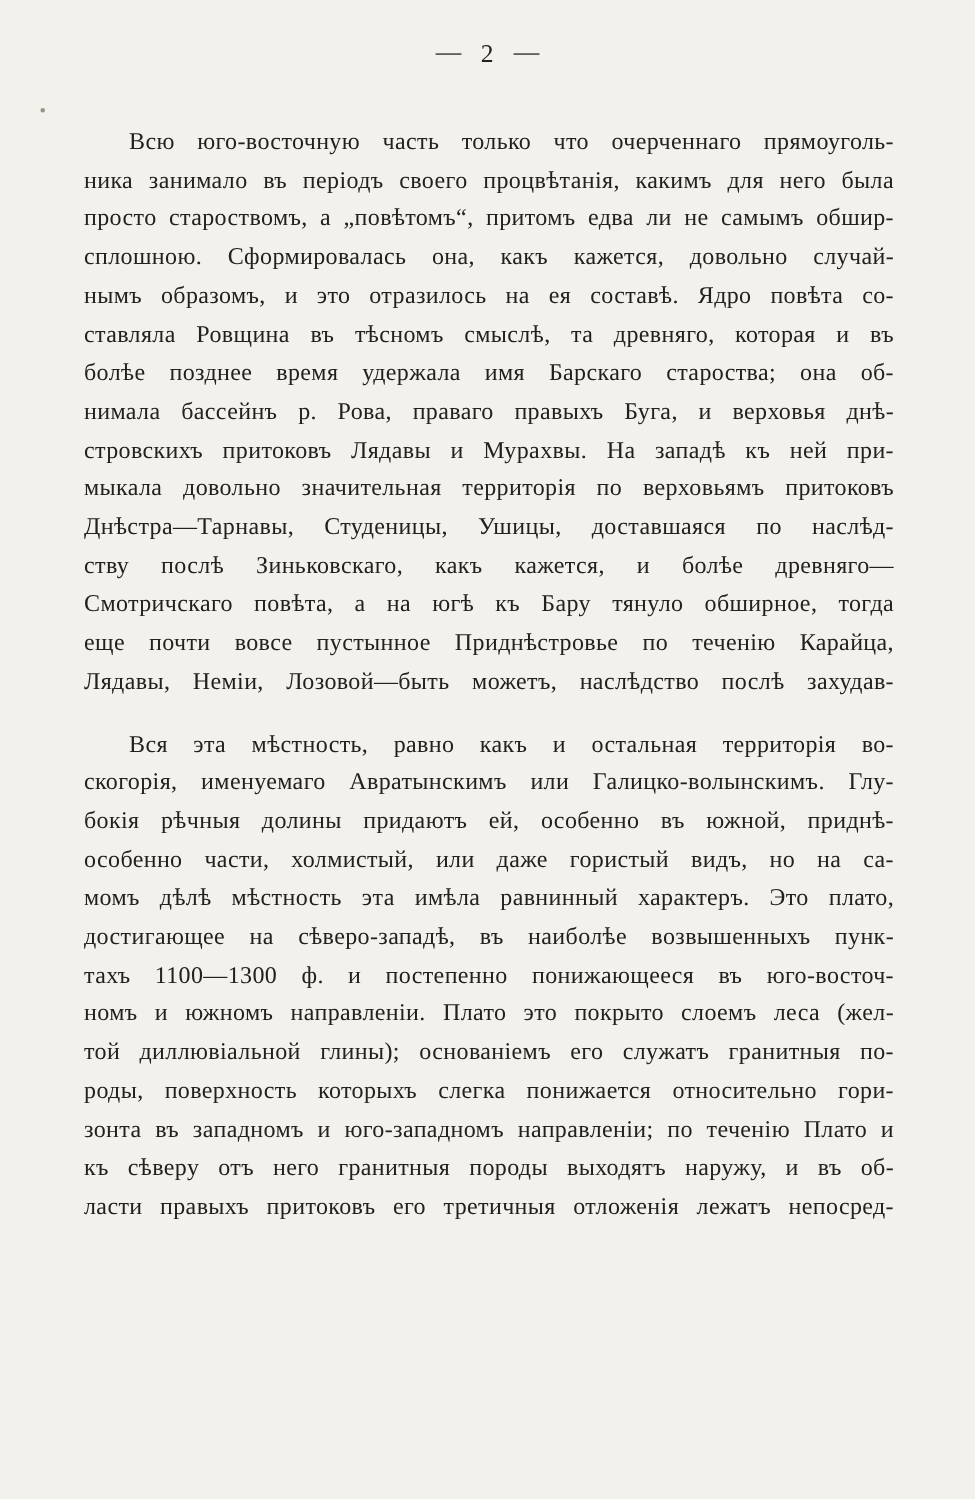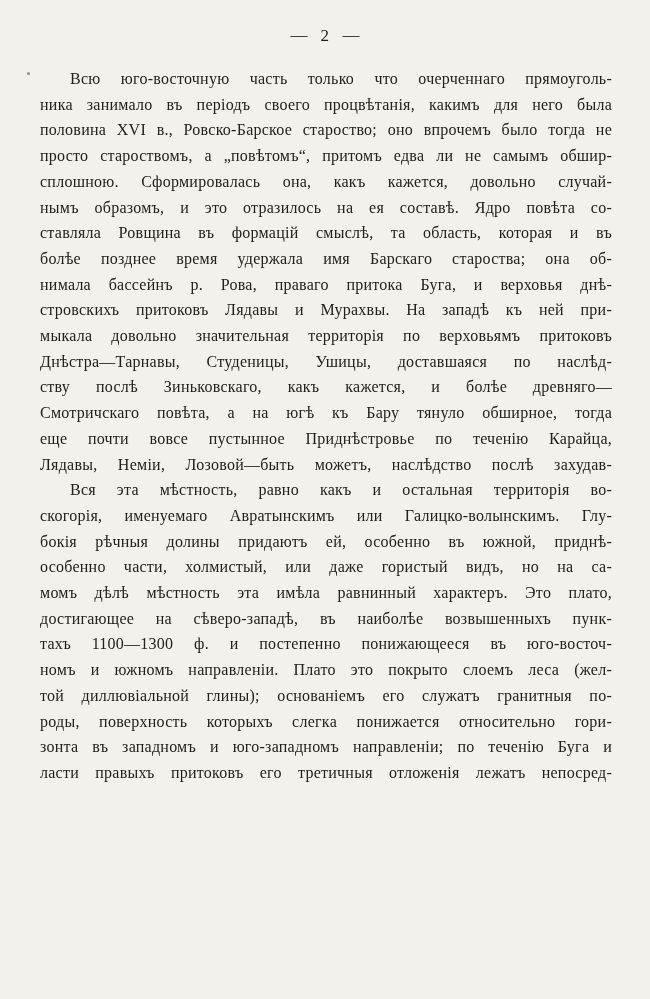--- a/index.html
+++ b/index.html
@@ -44,21 +44,21 @@
     background: #4a453e;
     opacity: 0.55;
   }
   .text-block {
     position: absolute;
     top: 66px;
     left: 40px;
     width: 572px;
   }
   .paragraph {
-    margin: 0;
+    margin: 16px;
     padding: 0;
   }
   .line {
     font-size: 16px;
     line-height: 25.7px;
     letter-spacing: 0.25px;
     text-align: justify;
     text-align-last: justify;
     -moz-text-align-last: justify;
   }
@@ -76,42 +76,42 @@
 <div class="page-header">
   <span class="dash">—</span><span class="page-num">2</span><span class="dash">—</span>
 </div>
 
 <div class="ink-speck"></div>
 
 <div class="text-block" id="text-block">
     <div class="paragraph">
       <div class="line first">Всю юго-восточную часть только что очерченнаго прямоуголь-</div>
       <div class="line">ника занимало въ періодъ своего процвѣтанія, какимъ для него была</div>
-      <div class="line">половина XVI в., Ровско-Барское староство; оно впрочемъ было тогда не</div>
       <div class="line">просто староствомъ, а „повѣтомъ“, притомъ едва ли не самымъ обшир-</div>
       <div class="line">сплошною. Сформировалась она, какъ кажется, довольно случай-</div>
       <div class="line">нымъ образомъ, и это отразилось на ея составѣ. Ядро повѣта со-</div>
-      <div class="line">ставляла Ровщина въ формацій смыслѣ, та область, которая и въ</div>
+      <div class="line">ставляла Ровщина въ тѣсномъ смыслѣ, та древняго, которая и въ</div>
       <div class="line">болѣе позднее время удержала имя Барскаго староства; она об-</div>
-      <div class="line">нимала бассейнъ р. Рова, праваго притока Буга, и верховья днѣ-</div>
+      <div class="line">нимала бассейнъ р. Рова, праваго правыхъ Буга, и верховья днѣ-</div>
       <div class="line">стровскихъ притоковъ Лядавы и Мурахвы. На западѣ къ ней при-</div>
       <div class="line">мыкала довольно значительная территорія по верховьямъ притоковъ</div>
       <div class="line">Днѣстра—Тарнавы, Студеницы, Ушицы, доставшаяся по наслѣд-</div>
       <div class="line">ству послѣ Зиньковскаго, какъ кажется, и болѣе древняго—</div>
       <div class="line">Смотричскаго повѣта, а на югѣ къ Бару тянуло обширное, тогда</div>
       <div class="line">еще почти вовсе пустынное Приднѣстровье по теченію Карайца,</div>
       <div class="line">Лядавы, Неміи, Лозовой—быть можетъ, наслѣдство послѣ захудав-</div>
     </div>
     <div class="paragraph">
       <div class="line first">Вся эта мѣстность, равно какъ и остальная территорія во-</div>
       <div class="line">скогорія, именуемаго Авратынскимъ или Галицко-волынскимъ. Глу-</div>
       <div class="line">бокія рѣчныя долины придаютъ ей, особенно въ южной, приднѣ-</div>
       <div class="line">особенно части, холмистый, или даже гористый видъ, но на са-</div>
       <div class="line">момъ дѣлѣ мѣстность эта имѣла равнинный характеръ. Это плато,</div>
       <div class="line">достигающее на сѣверо-западѣ, въ наиболѣе возвышенныхъ пунк-</div>
       <div class="line">тахъ 1100—1300 ф. и постепенно понижающееся въ юго-восточ-</div>
       <div class="line">номъ и южномъ направленіи. Плато это покрыто слоемъ леса (жел-</div>
       <div class="line">той диллювіальной глины); основаніемъ его служатъ гранитныя по-</div>
       <div class="line">роды, поверхность которыхъ слегка понижается относительно гори-</div>
-      <div class="line">зонта въ западномъ и юго-западномъ направленіи; по теченію Буга и</div>
+      <div class="line">зонта въ западномъ и юго-западномъ направленіи; по теченію Плато и</div>
+      <div class="line">къ сѣверу отъ него гранитныя породы выходятъ наружу, и въ об-</div>
       <div class="line">ласти правыхъ притоковъ его третичныя отложенія лежатъ непосред-</div>
     </div>
   </div>
 
 </body></html>

